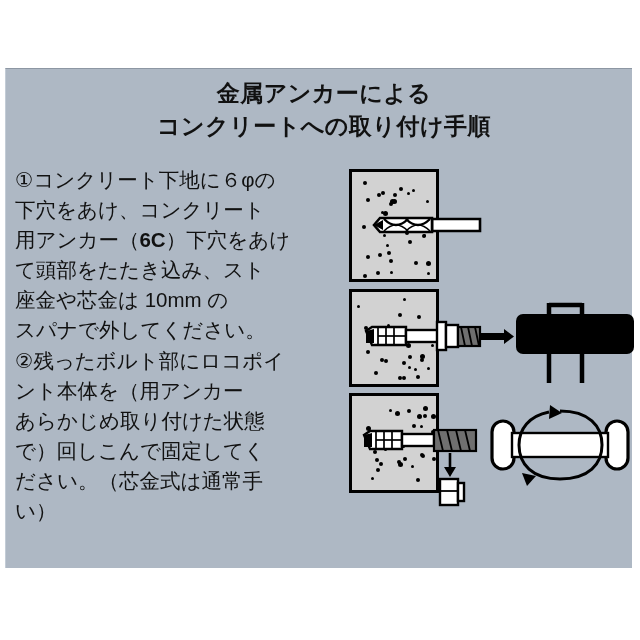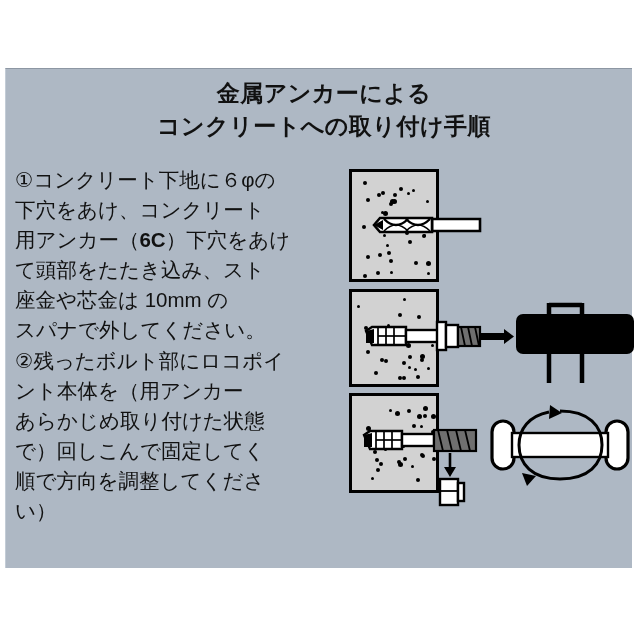--- a/index.html
+++ b/index.html
@@ -130,21 +130,21 @@
         <span class="ln">て頭部をたたき込み、スト</span>
         <span class="ln">座金や芯金は 10mm の</span>
         <span class="ln">スパナで外してください。</span>
       </div>
 
       <div class="para">
         <span class="ln first">②残ったボルト部にロコポイ</span>
         <span class="ln">ント本体を（用アンカー</span>
         <span class="ln">あらかじめ取り付けた状態</span>
         <span class="ln">で）回しこんで固定してく</span>
-        <span class="ln">順で方向を調整してくださ</span>
+        <span class="ln">ださい。（芯金式は通常手</span>
         <span class="ln">い）</span>
       </div>
 
     </div>
 
     <div id="diagram">
 
       <div class="step-row" id="step-1">
         <div class="block" id="block-1">
             <div class="dot" style="width: 4px; height: 4px; left: 46.62px; top: 15.432px;"></div>

